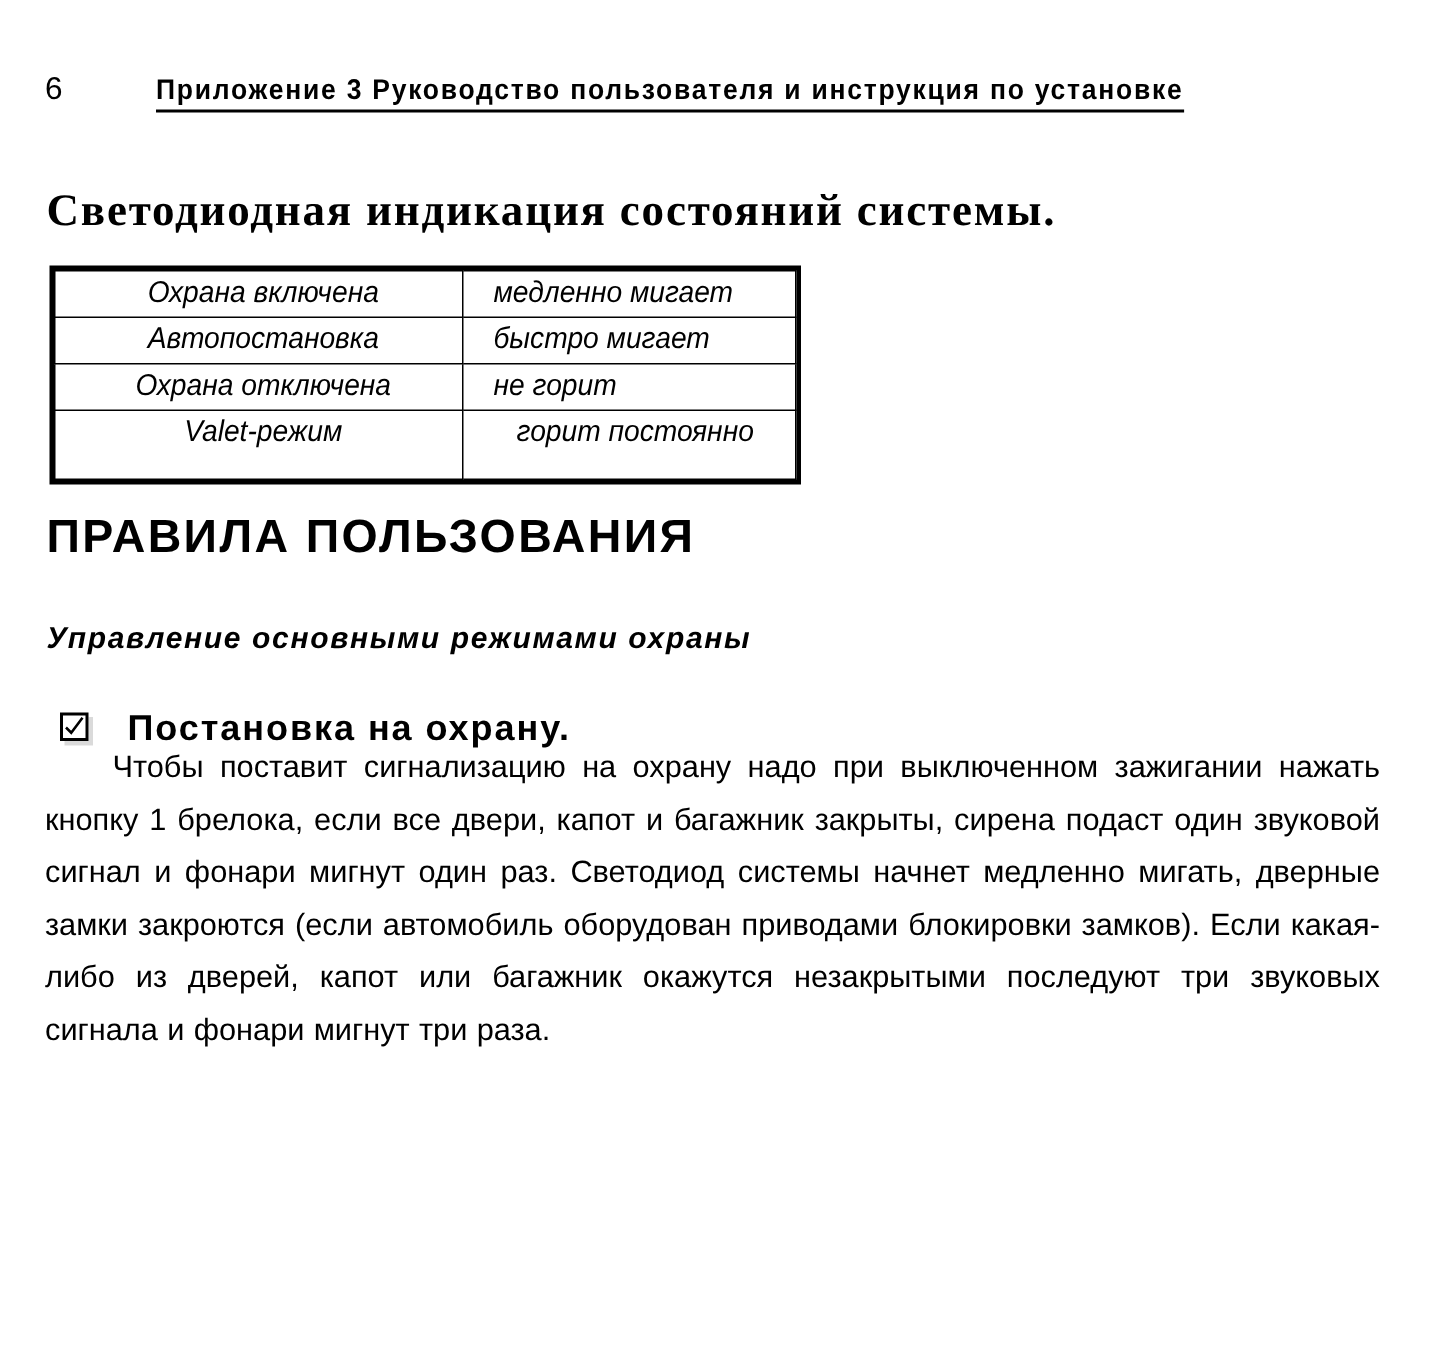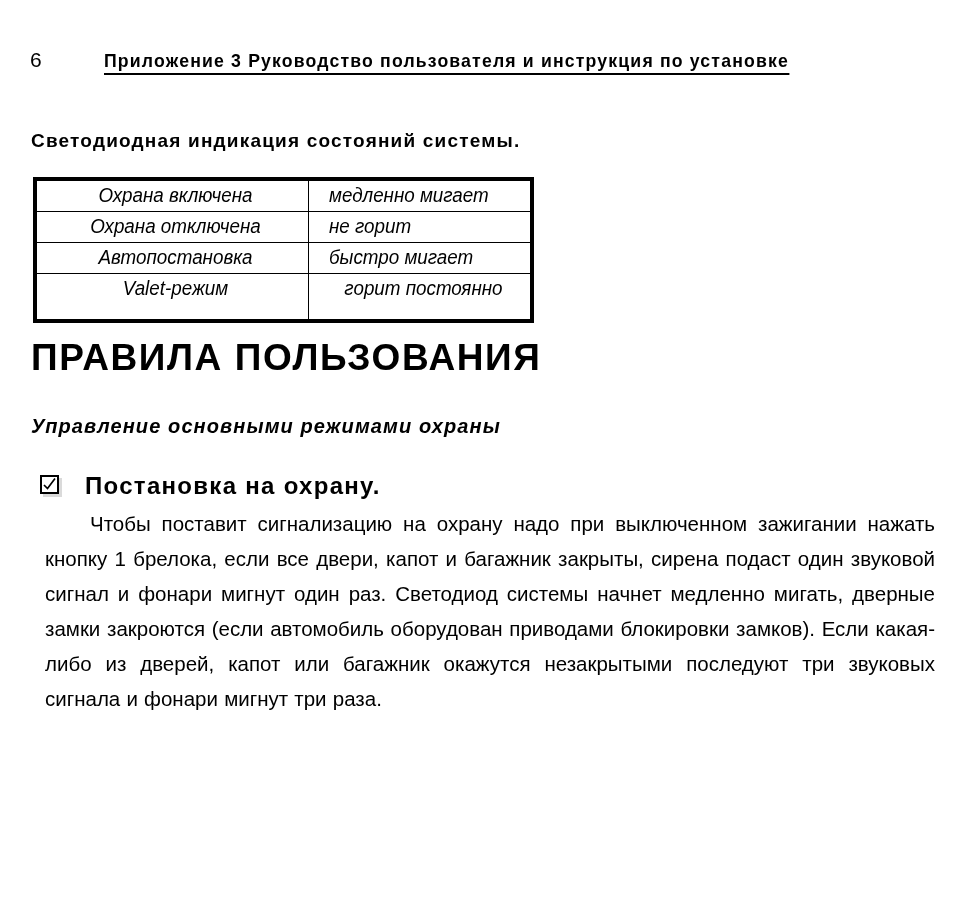--- a/index.html
+++ b/index.html
@@ -53,22 +53,22 @@
     white-space: nowrap;
     transform: scaleX(0.93);
     transform-origin: left top;
   }
 
   
   .led-heading {
     position: absolute;
     left: 31px;
     top: 127px;
-    font-family: Liberation Sans, sans-serif;
-    font-size: 19px;
+    font-family: Liberation Serif, serif;
+    font-size: 30px;
     font-weight: bold;
     letter-spacing: 1.2px;
     line-height: 27px;
     white-space: nowrap;
   }
 
   
   .status-table {
     position: absolute;
     left: 33px;
@@ -116,21 +116,21 @@
   .c1 .cell-inner {
     transform-origin: center top;
   }
 
   
   .chapter-title {
     position: absolute;
     left: 31px;
     top: 340px;
     font-family: "Liberation Sans", sans-serif;
-    font-size: 37px;
+    font-size: 31px;
     font-weight: bold;
     letter-spacing: 1.6px;
     line-height: 36px;
     white-space: nowrap;
   }
 
   
   .sub-heading {
     position: absolute;
     left: 31px;
@@ -182,21 +182,21 @@
     font-size: 20.5px;
     line-height: 35px;
     text-align: justify;
     text-indent: 45px;
     width: 890px;
     margin: 0;
     padding: 0;
     word-spacing: 0.5px;
     hyphens: none;
   }
-  .body-par.p1 { position: absolute; left: 0px; top: 34px; margin-left: 15px; }
+  .body-par.p1 { position: absolute; left: 0px; top: 22px; }
   .body-par.p2 { position: absolute; left: 0px; top: 34px; }
 </style>
 </head>
 <body>
 
 <div class="page">
 
   <div class="header-row">
     <div class="page-number">6</div>
     <div class="header-title">Приложение 3 Руководство пользователя и инструкция по установке</div>
@@ -210,32 +210,32 @@
         <tr>
           <td class="c1">
             <span class="cell-inner">Охрана включена</span>
           </td>
           <td class="c2">
             <span class="cell-inner">медленно мигает</span>
           </td>
         </tr>
         <tr>
           <td class="c1">
+            <span class="cell-inner">Автопостановка</span>
+          </td>
+          <td class="c2">
+            <span class="cell-inner">быстро мигает</span>
+          </td>
+        </tr>
+        <tr>
+          <td class="c1">
             <span class="cell-inner">Охрана отключена</span>
           </td>
           <td class="c2">
             <span class="cell-inner">не горит</span>
-          </td>
-        </tr>
-        <tr>
-          <td class="c1">
-            <span class="cell-inner">Автопостановка</span>
-          </td>
-          <td class="c2">
-            <span class="cell-inner">быстро мигает</span>
           </td>
         </tr>
         <tr>
           <td class="c1">
             <span class="cell-inner">Valet-режим</span>
           </td>
           <td class="c2">
             <span class="cell-inner">горит постоянно</span>
           </td>
         </tr>

